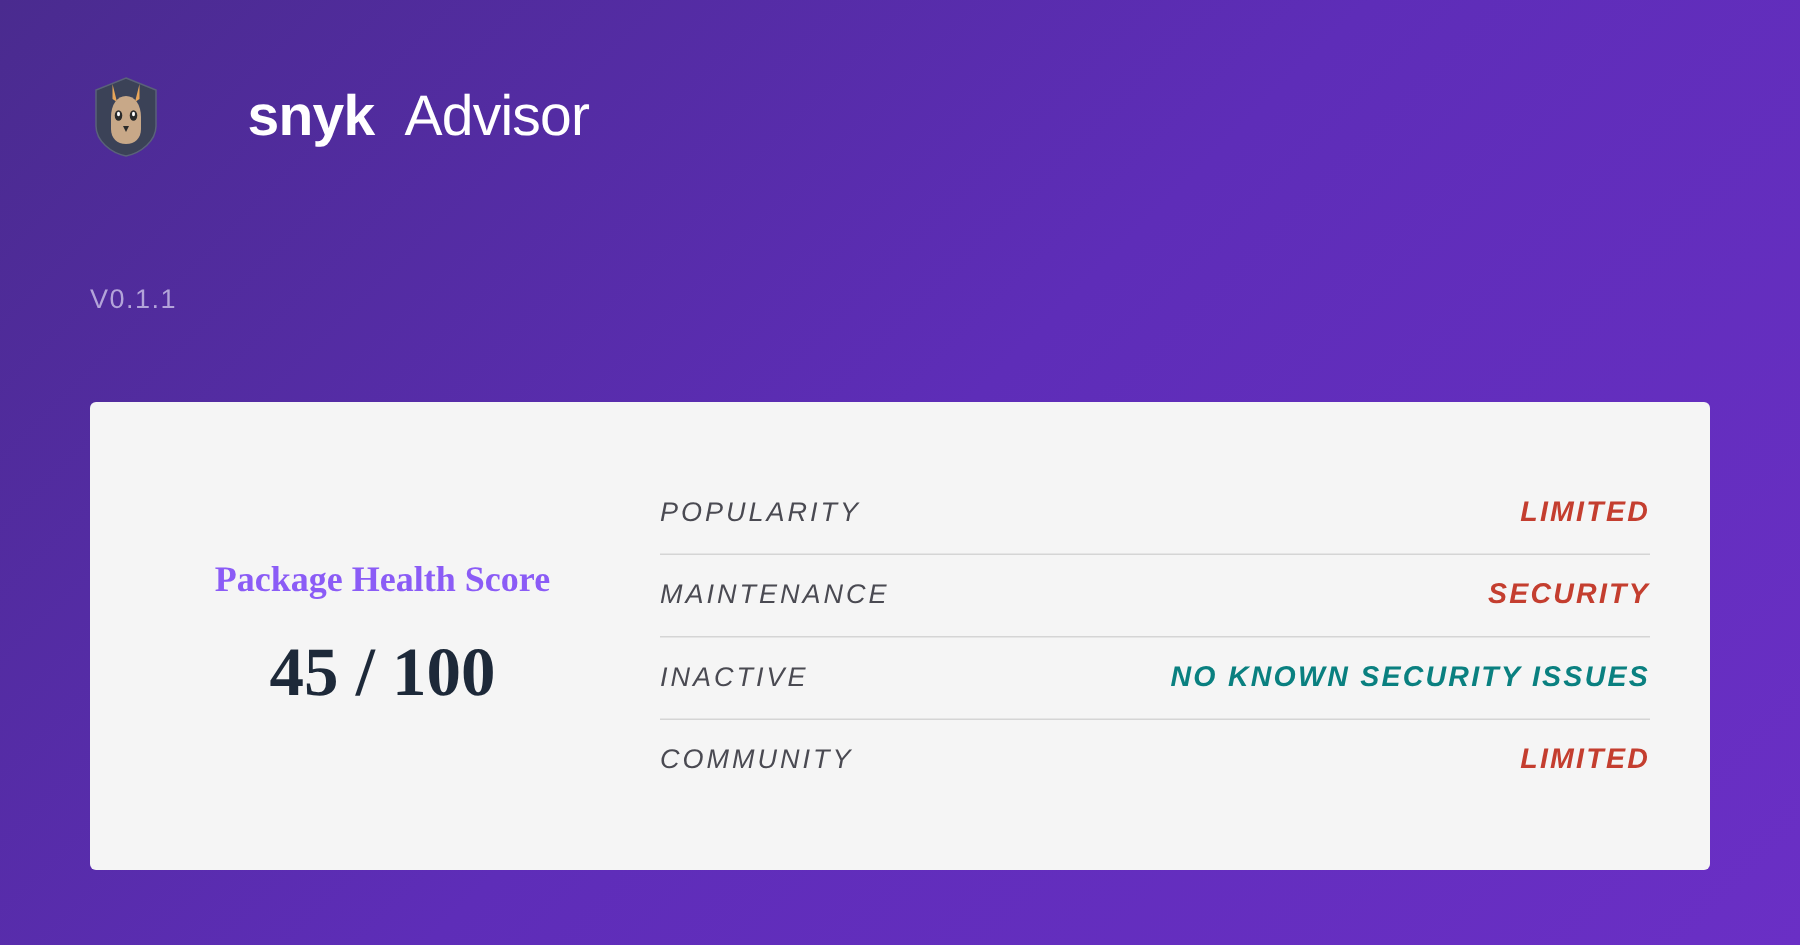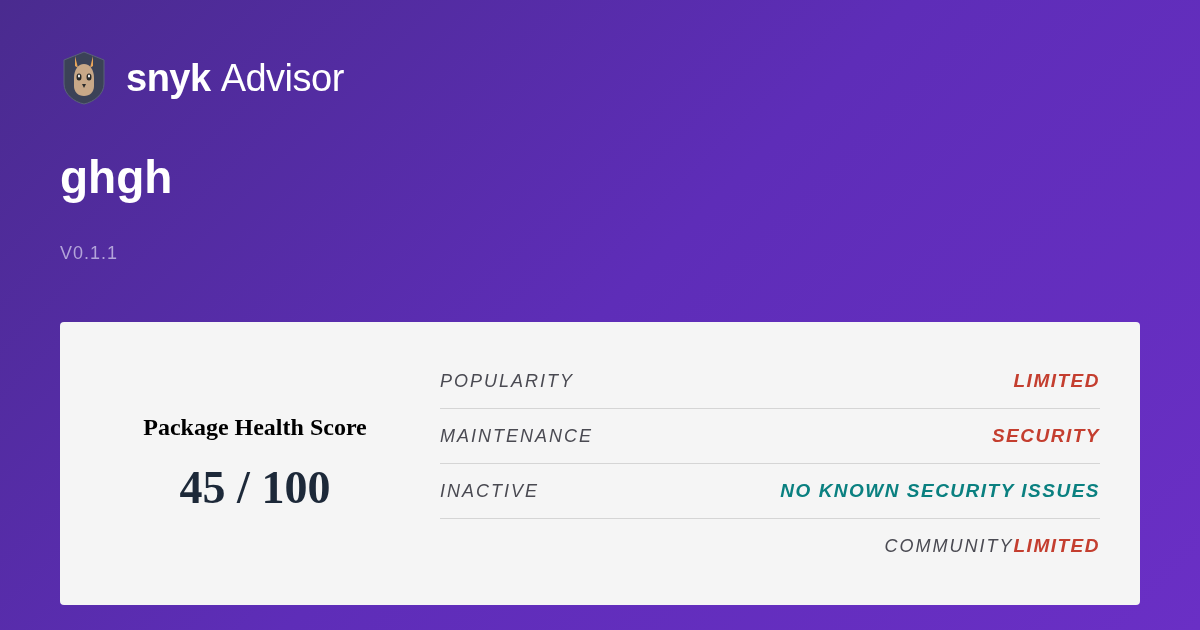--- a/index.html
+++ b/index.html
@@ -23,21 +23,22 @@
       margin-bottom: 44px;
     }
     .logo-icon {
       width: 48px;
       height: 56px;
       position: relative;
     }
     .brand {
       display: flex;
       align-items: baseline;
-      gap: 10px;
+      gap: 20px;
+      margin-left: 39px;
     }
     .brand-bold {
       color: #ffffff;
       font-size: 38px;
       font-weight: 700;
       letter-spacing: -0.5px;
     }
     .brand-light {
       color: #ffffff;
       font-size: 38px;
@@ -70,21 +71,21 @@
       flex: 1;
     }
     .score-section {
       display: flex;
       flex-direction: column;
       align-items: center;
       justify-content: center;
       width: 310px;
     }
     .score-label {
-      color: #000000;
+      color: #8b5cf6;
       font-size: 24px;
       font-weight: 600;
       font-family: Georgia, 'Times New Roman', serif;
       margin-bottom: 20px;
       text-align: center;
     }
     .score-value {
       color: #1d2939;
       font-size: 46px;
       font-weight: 700;
@@ -99,21 +100,20 @@
     }
     .metric-row {
       display: flex;
       justify-content: space-between;
       align-items: center;
       padding: 16px 0;
       border-bottom: 1px solid #d5d5d5;
     }
     .metric-row:last-child {
       border-bottom: none;
-      justify-content: flex-end;
     }
     .metric-label {
       color: #4a4a52;
       font-size: 18px;
       font-weight: 500;
       letter-spacing: 2px;
     }
     .metric-value {
       font-size: 19px;
       font-weight: 700;
@@ -143,21 +143,20 @@
       <path d="M22 34 L26 34 L24 38 Z" fill="#2a2a2a"></path>
     </svg>
   </div>
   <div class="brand">
     <span class="brand-bold">snyk</span>
     <span class="brand-light">Advisor</span>
   </div>
 </div>
 
 <div class="package-info">
-  <div class="package-name">ghgh</div>
   <div class="package-version">V0.1.1</div>
 </div>
 
 <div class="card">
   <div class="score-section">
     <div class="score-label">Package Health Score</div>
     <div class="score-value">45 / 100</div>
   </div>
   <div class="metrics">
     <div class="metric-row">

